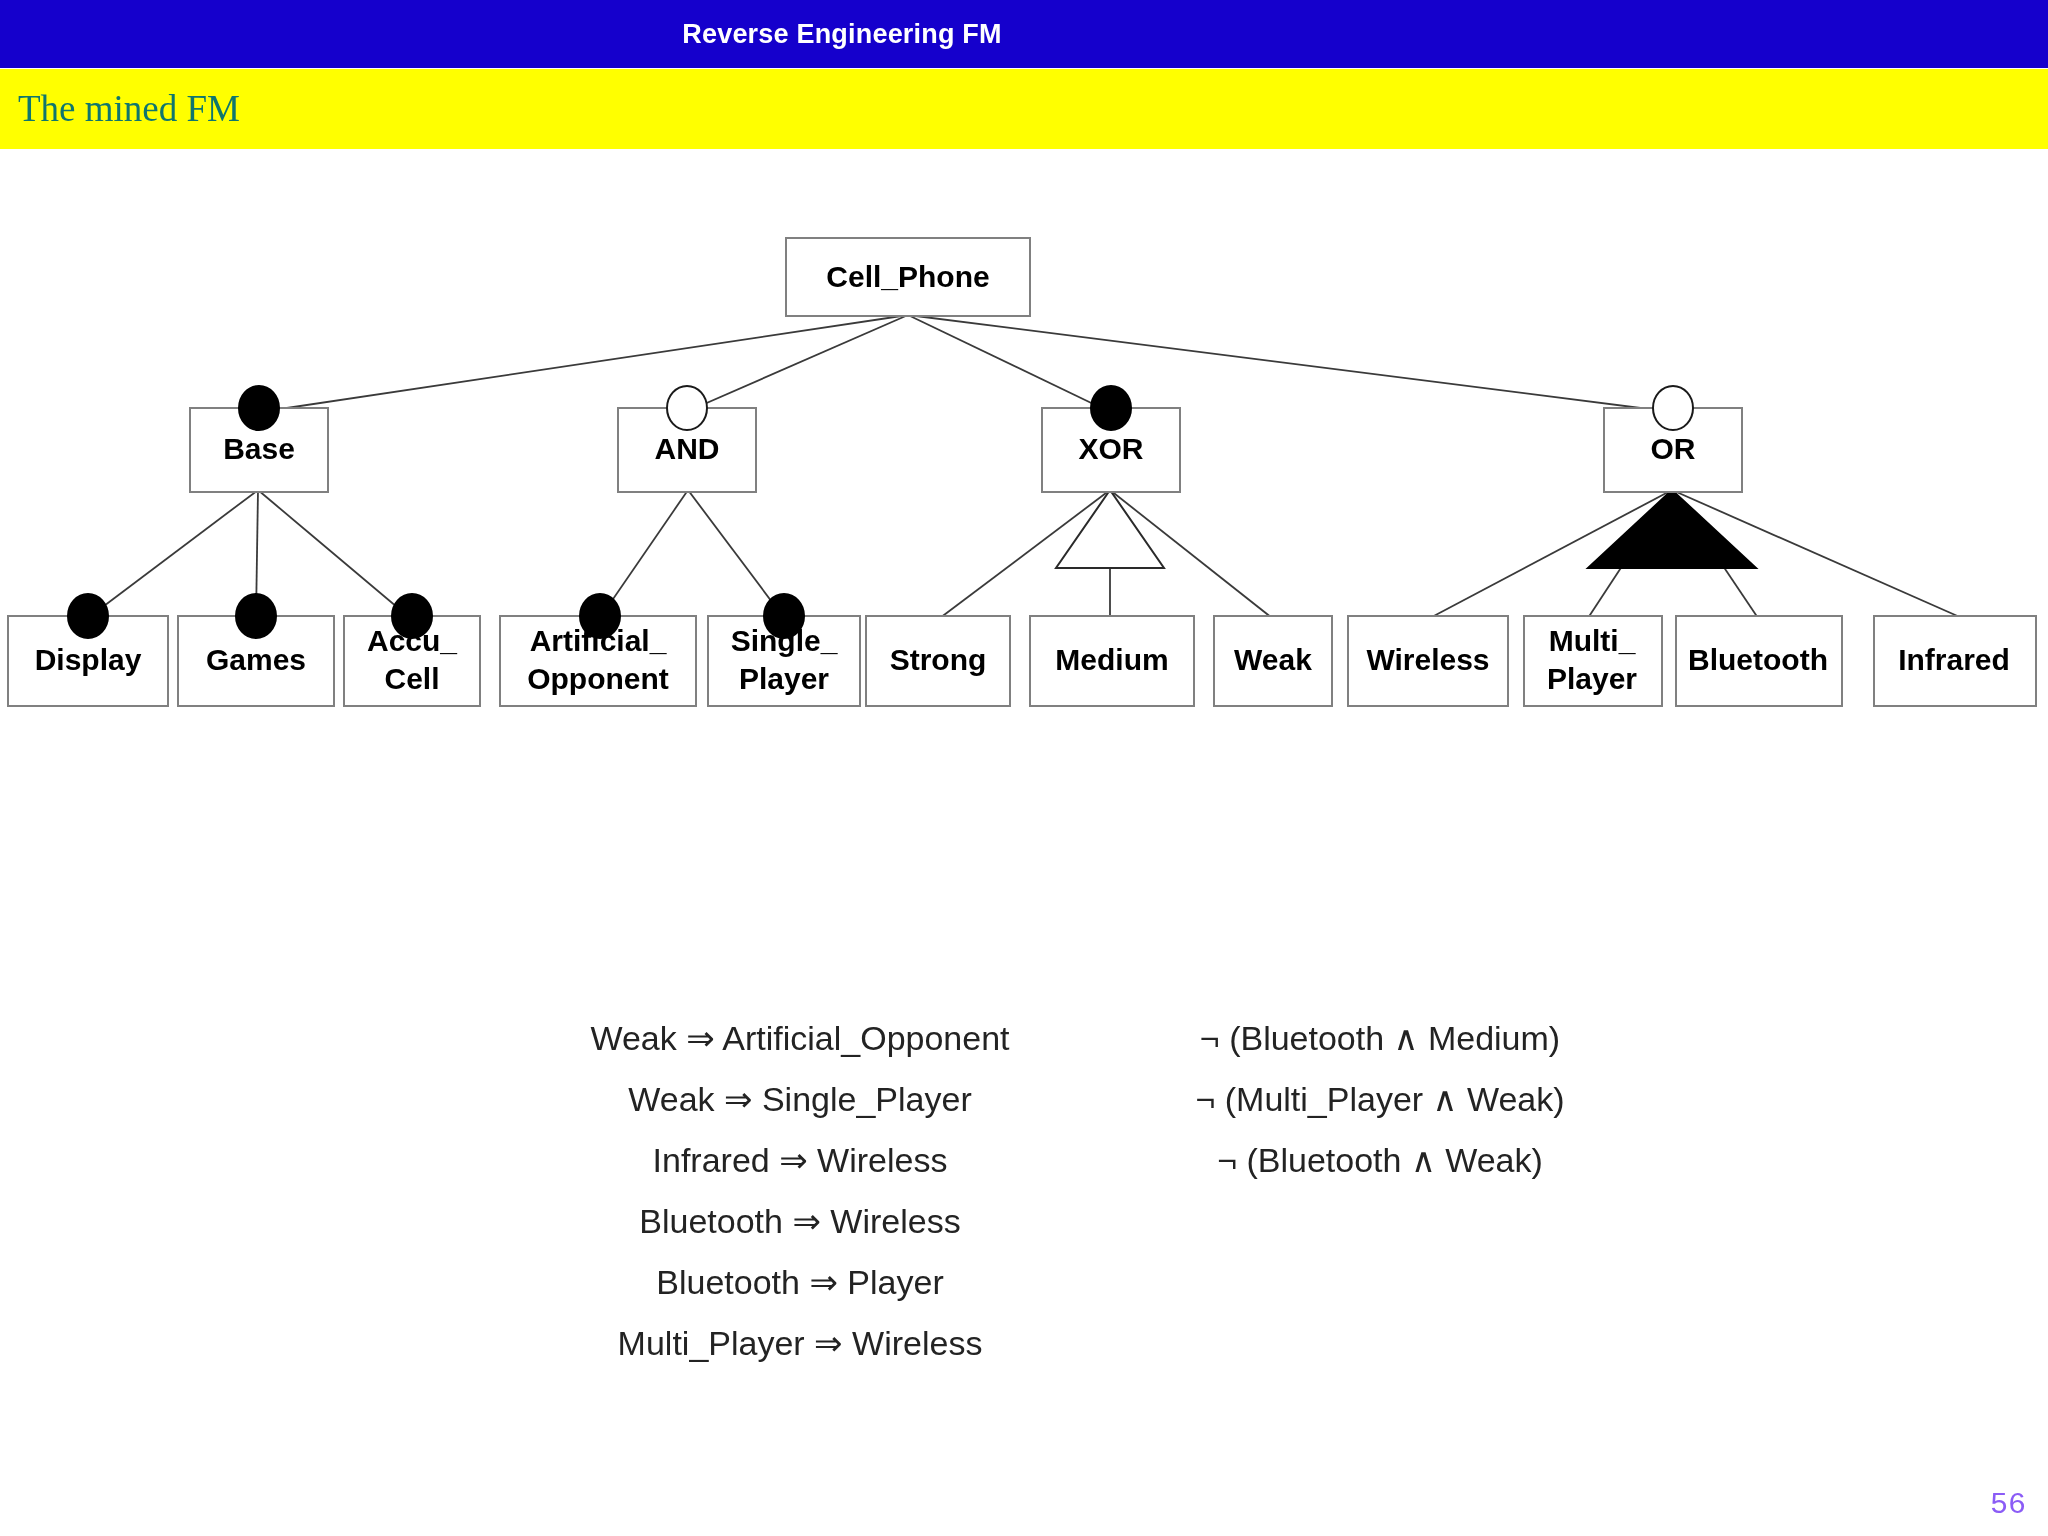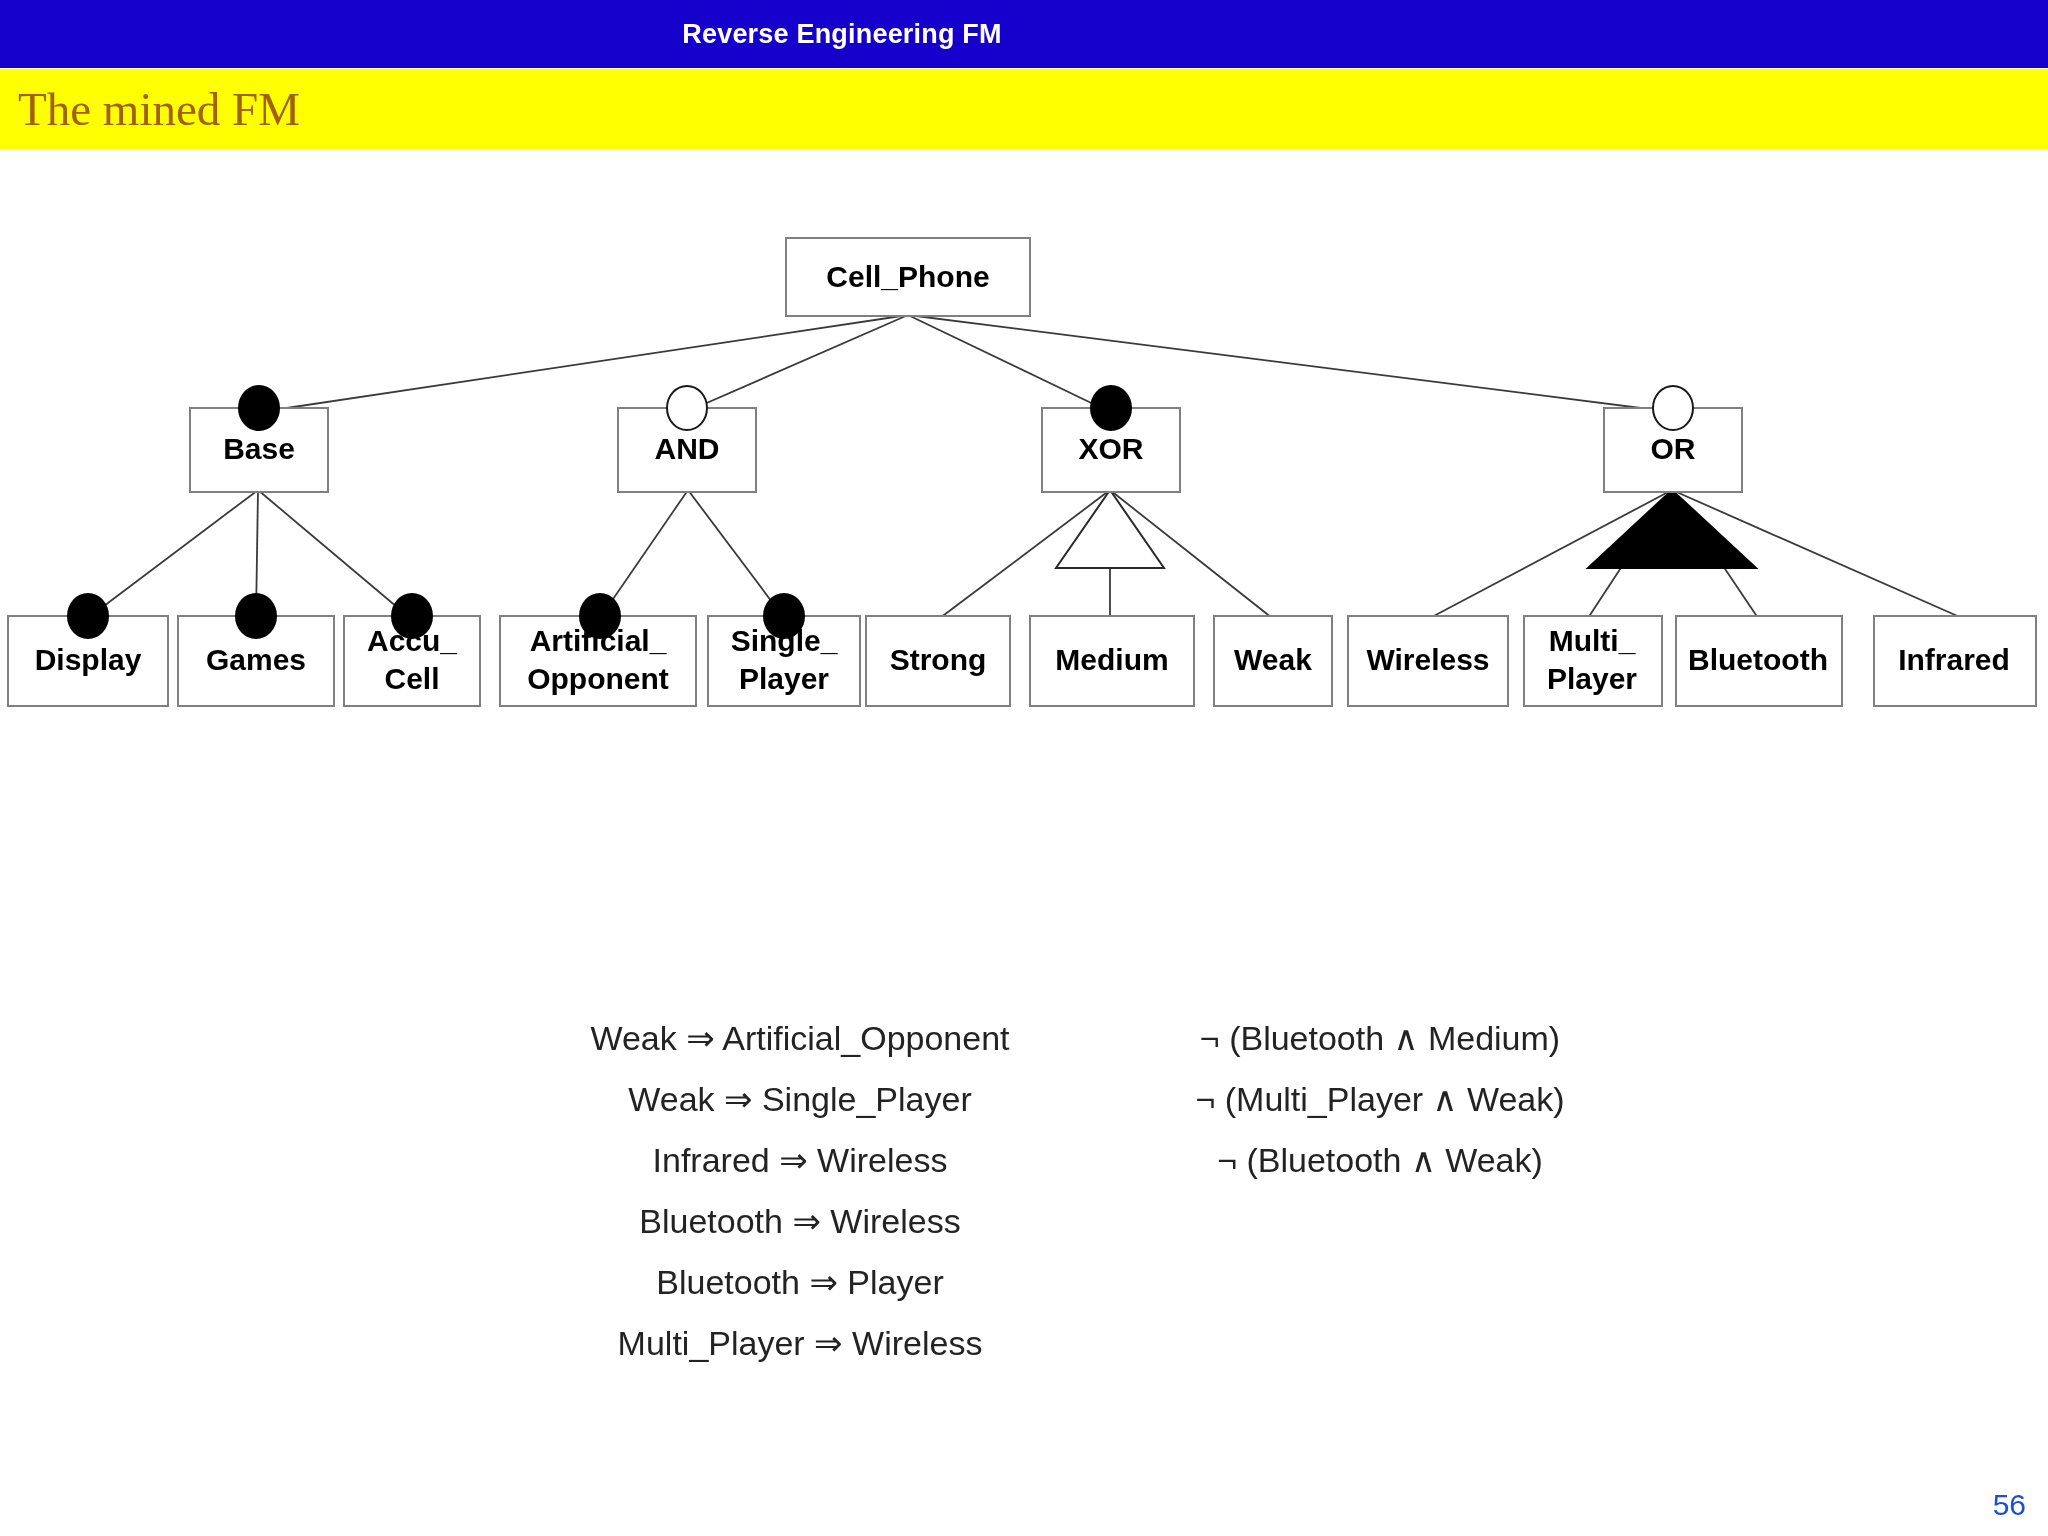--- a/index.html
+++ b/index.html
@@ -41,32 +41,32 @@
     left: 0; top: 69px;
     width: 2048px;
     height: 80px;
     background: #ffff00;
   }
   #slide-title-text {
     position: absolute;
     left: 18px; top: 69px;
     height: 80px;
     line-height: 80px;
-    color: #a16207;
-    font-size: 47px;
+    color: #0f766e;
+    font-size: 37px;
     font-weight: normal;
     font-family: "Liberation Serif", serif;
   }
   #page-number {
     position: absolute;
     right: 22px;
     bottom: 14px;
     font-size: 30px;
-    color: #1d4ed8;
-    font-family: Liberation Sans, sans-serif;
+    color: #8b5cf6;
+    font-family: Liberation Mono, monospace;
   }
 
   
   #fm-diagram {
     position: absolute;
     left: 0; top: 150px;
     width: 2048px;
     height: 790px;
   }
   .fm-box-rect {

